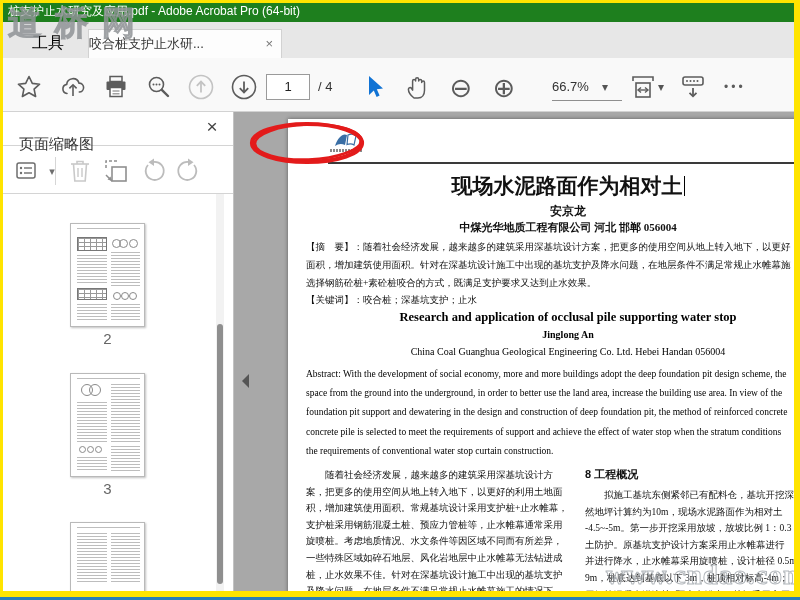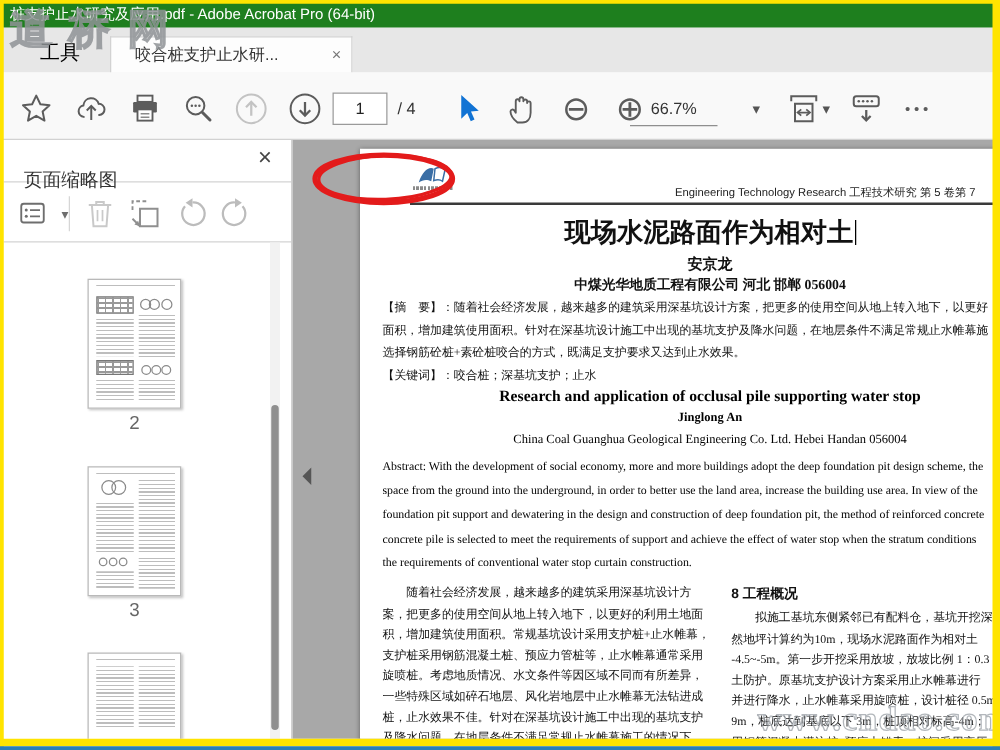--- a/index.html
+++ b/index.html
@@ -15,30 +15,30 @@
   .titlebar { position:absolute; left:0; top:0; right:0; height:22px; background:#1e7f1e; color:#fff; font-size:12px; line-height:22px; padding-left:8px; white-space:nowrap; overflow:hidden; z-index:5; }
 
   
   .wm { color:transparent; -webkit-text-stroke:1.2px #8f9396; font-weight:bold; pointer-events:none; position:absolute; white-space:nowrap; }
   .wm-top { left:8px; top:1px; font-size:33px; letter-spacing:14px; z-index:40; opacity:.85; }
   .wm-page { left:606px; top:560px; font-size:27px; letter-spacing:1px; z-index:30; opacity:.75; -webkit-text-stroke:1px #9aa0a6; font-family:"Liberation Serif",serif; }
 
   
   .tabbar { position:absolute; left:0; top:22px; right:0; height:36px; background:#e7e7e7; z-index:4; }
   .tab-tools { position:absolute; left:12px; top:6px; width:72px; height:30px; text-align:center; font-size:16px; color:#000000; line-height:30px; }
-  .tab-doc { position:absolute; left:88px; top:7px; width:194px; height:29px; background:#fdfdfd; border:1px solid #d2d2d2; border-bottom:none; font-size:13px; color:#333; line-height:28px; padding:0 8px 0 19px; }
+  .tab-doc { position:absolute; left:88px; top:7px; width:194px; height:29px; background:#fdfdfd; border:1px solid #d2d2d2; border-bottom:none; font-size:13px; color:#333; line-height:28px; padding:0 8px 0 0; }
   .tab-doc .tab-close { position:absolute; right:8px; top:0; font-size:13px; color:#777; line-height:28px; }
 
   
   .toolbar { position:absolute; left:0; top:58px; right:0; height:54px; background:#f9f9f9; border-bottom:1px solid #d2d2d2; z-index:4; }
   .tbtn { position:absolute; top:14px; width:30px; height:30px; display:flex; align-items:center; justify-content:center; }
   .glyph-circ { font-size:27px; color:#5c5c5c; font-family:"DejaVu Sans",sans-serif; line-height:1; }
   .pagebox { position:absolute; left:266px; top:16px; width:44px; height:26px; background:#fff; border:1px solid #9a9a9a; font-size:13px; color:#222; text-align:center; line-height:24px; }
   .pagetotal { position:absolute; left:318px; top:16px; height:26px; line-height:26px; font-size:13px; color:#333; }
-  .zoomlevel { position:absolute; left:504px; top:16px; width:70px; height:27px; border-bottom:1px solid #8f8f8f; font-size:13px; color:#333; line-height:26px; text-align:center; }
+  .zoomlevel { position:absolute; left:552px; top:16px; width:70px; height:27px; border-bottom:1px solid #8f8f8f; font-size:13px; color:#333; line-height:26px; }
   .zoomcaret { position:absolute; left:602px; top:16px; font-size:12px; color:#555; line-height:27px; }
   .more-dots { position:absolute; left:724px; top:14px; font-size:12px; letter-spacing:3px; color:#5c5c5c; line-height:30px; }
   .red-ellipse { position:absolute; left:247px; top:60px; z-index:8; pointer-events:none; }
 
   
   .sidebar { position:absolute; left:3px; top:112px; width:230px; bottom:9px; background:#fff; z-index:3; }
   .sb-head { position:absolute; left:0; top:0; right:0; height:34px; border-bottom:1px solid #d4d4d4; }
   .sb-title { position:absolute; left:16px; top:23px; font-size:15px; color:#333; }
   .sb-close { position:absolute; left:198px; top:4px; font-size:19px; color:#444; width:22px; text-align:center; }
   .sb-tools { position:absolute; left:0; top:35px; right:0; height:47px; border-bottom:1px solid #d4d4d4; }
@@ -294,21 +294,20 @@
       </svg>
   </div>
 
   <div class="docarea">
     <div class="page">
       <svg class="p-logo" width="28" height="18" viewBox="0 0 28 18">
           <path d="M2 15 C5 6 10 2 14 4 L12 14 C8 12 5 13 2 15 Z" fill="#3a6ea5"></path>
           <path d="M15 4 c3-1.5 6-1 8 1 l-2 9 c-2-1.5-4.5-1.5-7-.5 Z" fill="none" stroke="#3a6ea5" stroke-width="1.2"></path>
         </svg>
       <div class="p-logo-cap"></div>
-      <div class="p-jheader">Engineering Technology Research  工程技术研究  第 5 卷第 7</div>
       <div class="p-rule"></div>
       <div class="p-title"><span>现场水泥路面作为相对土</span><span class="p-cursor"></span></div>
       <div class="p-author">安京龙</div>
       <div class="p-affil">中煤光华地质工程有限公司  河北  邯郸  056004</div>
       <div class="p-abs">【摘　要】：随着社会经济发展，越来越多的建筑采用深基坑设计方案，把更多的使用空间从地上转入地下，以更好
 面积，增加建筑使用面积。针对在深基坑设计施工中出现的基坑支护及降水问题，在地层条件不满足常规止水帷幕施
 选择钢筋砼桩+素砼桩咬合的方式，既满足支护要求又达到止水效果。</div>
       <div class="p-kw">【关键词】：咬合桩；深基坑支护；止水</div>
       <div class="p-entitle">Research and application of occlusal pile supporting water stop</div>
       <div class="p-enauthor">Jinglong An</div>

